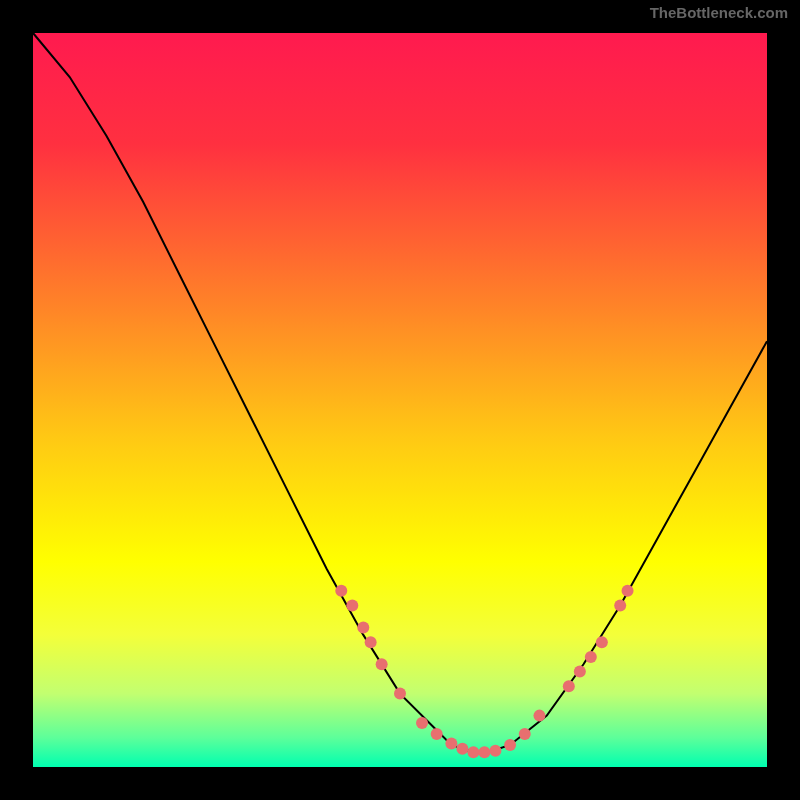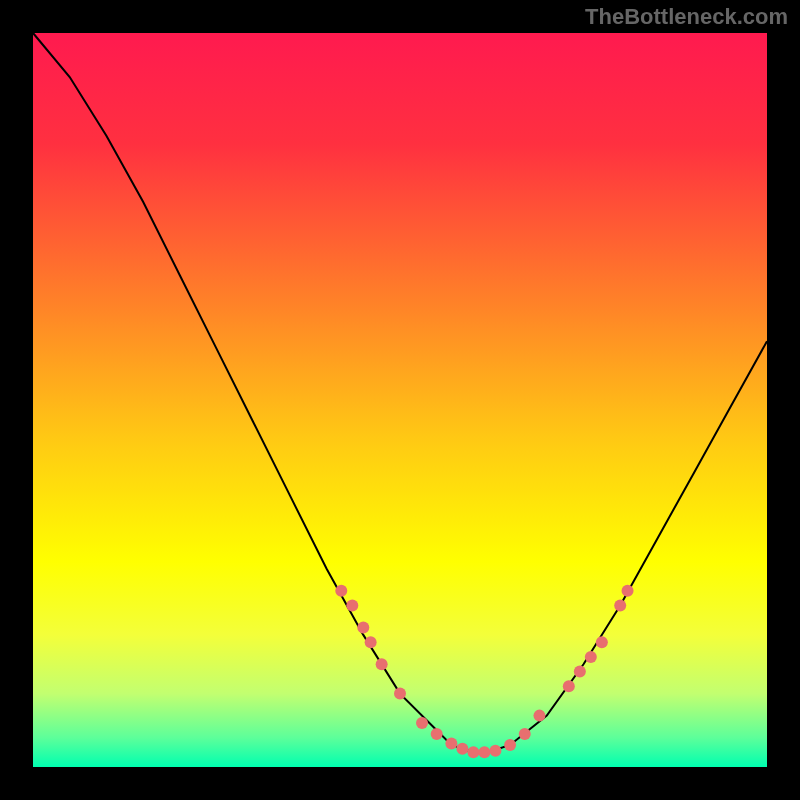--- a/index.html
+++ b/index.html
@@ -17,21 +17,21 @@
     left: 0;
     width: 800px;
     height: 800px;
   }
   .watermark {
     position: absolute;
     top: 4px;
     right: 12px;
     color: #666;
     font-family: Arial, sans-serif;
-    font-size: 22px;
+    font-size: 15px;
     font-weight: bold;
     z-index: 10;
   }
 </style>
 </head>
 <body>
 
 <div class="chart-container">
   <svg id="chart-svg" width="800" height="800">
       <defs>

